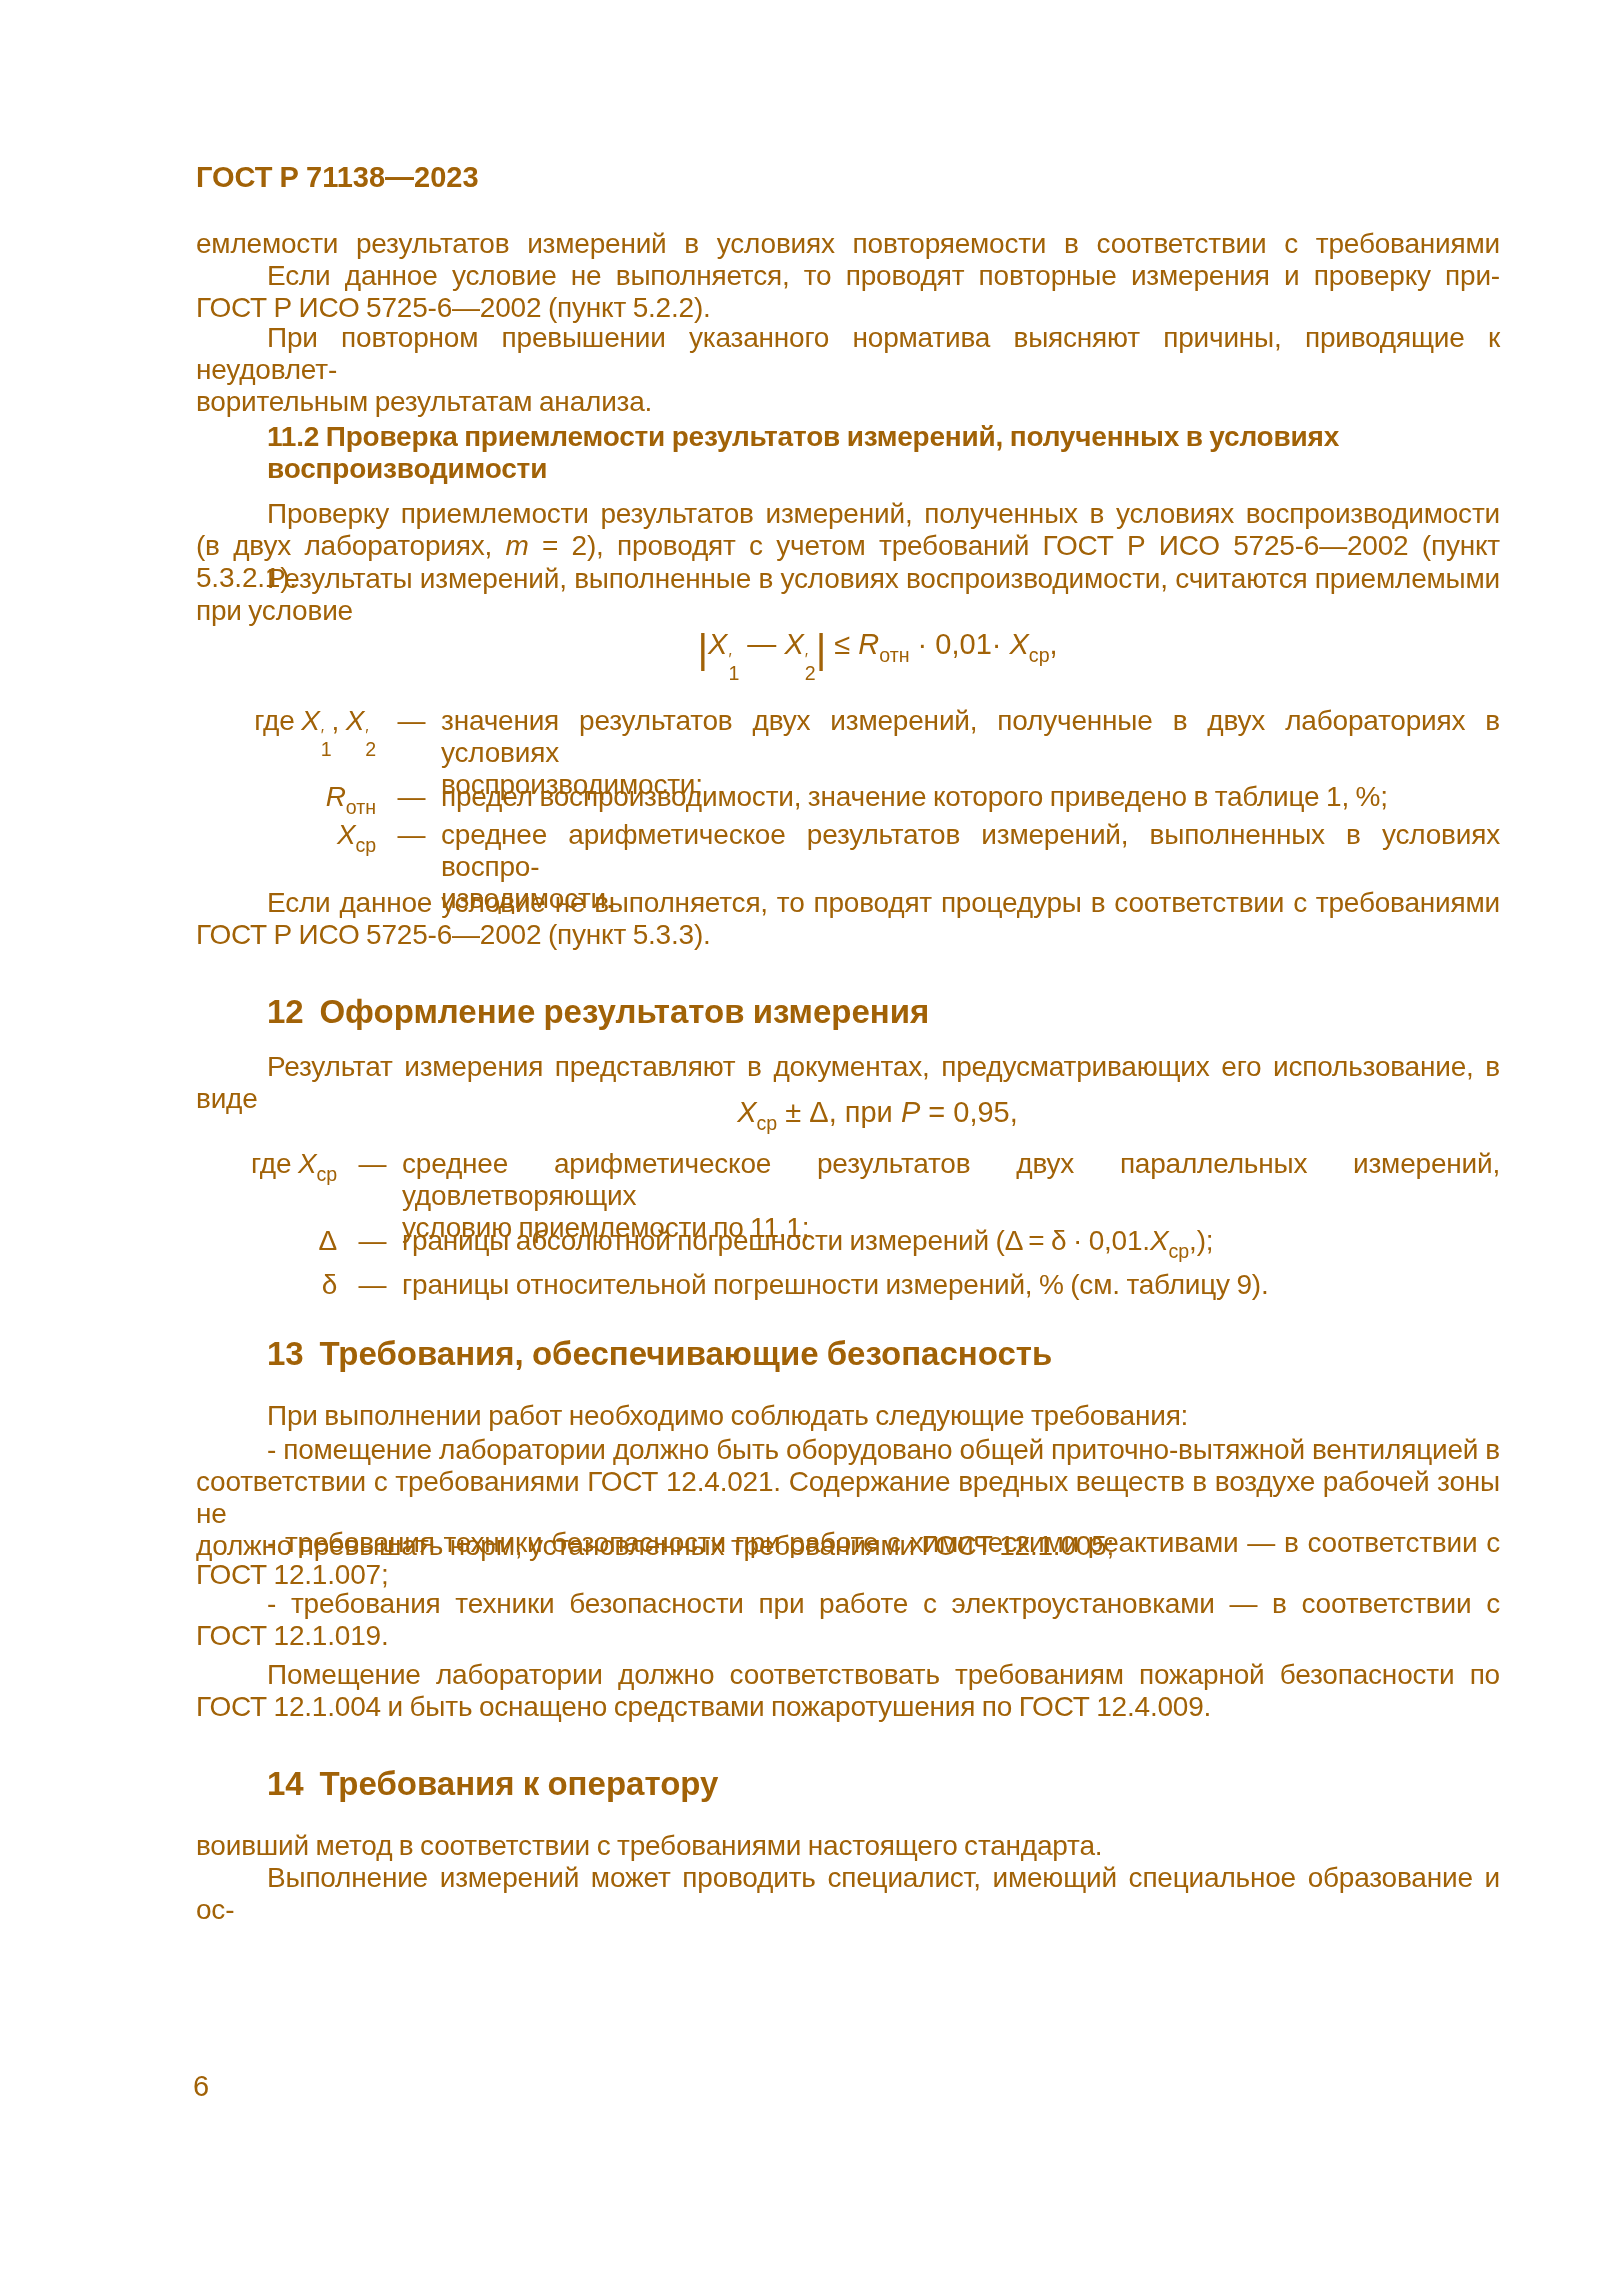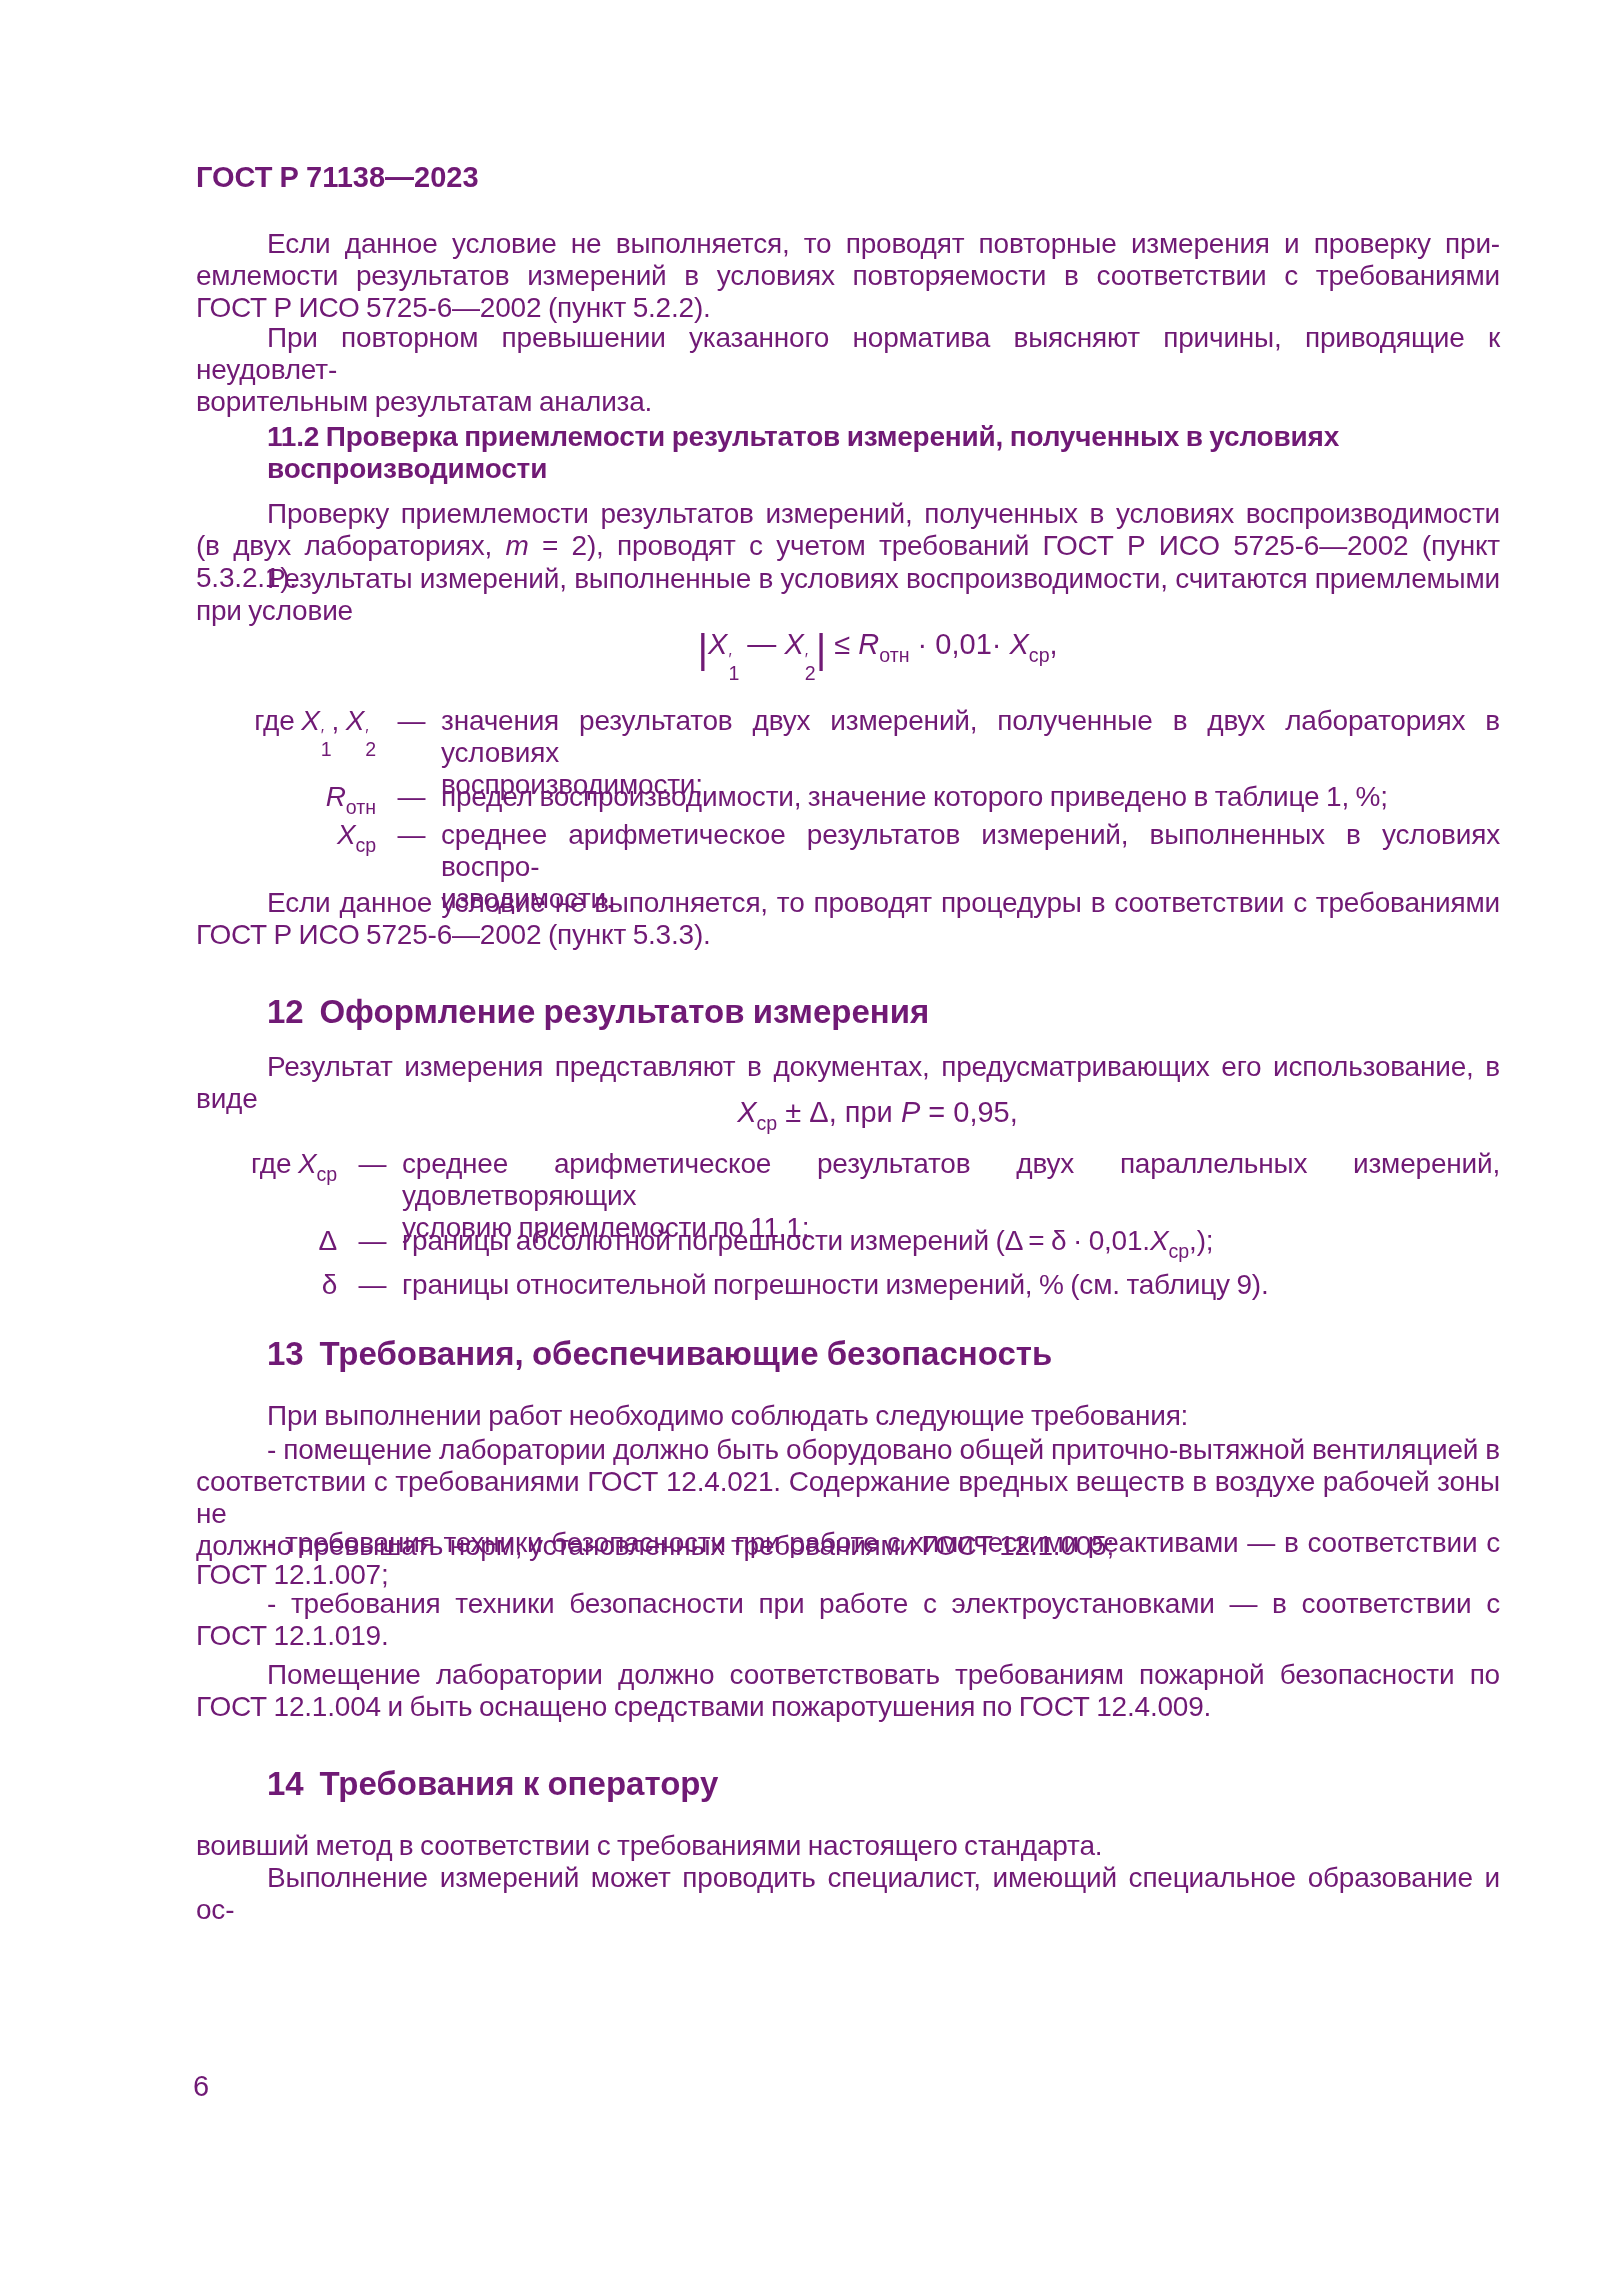--- a/index.html
+++ b/index.html
@@ -1,21 +1,21 @@
 <!DOCTYPE html>
 <html lang="ru"><head>
 <meta charset="utf-8">
 <style>
   html,body{margin:0;padding:0;background:#8a8a8a;}
   .page{
     position:relative;
     width:1621px;height:2293px;
     background:#ffffff;
     font-family:"Liberation Sans","DejaVu Sans",sans-serif;
-    color:#701a75;
+    color:#a16207;
     overflow:hidden;
   }
   .blk{position:absolute;left:196px;width:1304px;
        font-size:28px;line-height:32px;
        letter-spacing:-0.2px;word-spacing:-1px;}
   .ln{text-align:justify;text-align-last:justify;-moz-text-align-last:justify;}
   .ln.last{text-align-last:left;-moz-text-align-last:left;}
   .ln.ind{text-indent:71px;}
   .hdr{font-size:29px;font-weight:bold;letter-spacing:0;}
   .h-sub{left:267px;width:1233px;font-weight:bold;}
@@ -42,22 +42,22 @@
 </head>
 <body>
 
 <div class="page">
 
   <div class="blk hdr" style="top:161px;">
     <span>ГОСТ Р 71138—2023</span>
   </div>
 
   <div class="blk" style="top:228px;">
+    <div class="ln">емлемости результатов измерений в условиях повторяемости в соответствии с требованиями</div>
     <div class="ln ind">Если данное условие не выполняется, то проводят повторные измерения и проверку при-</div>
-    <div class="ln">емлемости результатов измерений в условиях повторяемости в соответствии с требованиями</div>
     <div class="ln last">ГОСТ Р ИСО 5725-6—2002 (пункт 5.2.2).</div>
   </div>
 
   <div class="blk" style="top:322px;">
     <div class="ln ind">При повторном превышении указанного норматива выясняют причины, приводящие к неудовлет-</div>
     <div class="ln last">ворительным результатам анализа.</div>
   </div>
 
   <div class="blk h-sub" style="top:421px;">
     <div class="ln">11.2 Проверка приемлемости результатов измерений, полученных в условиях</div>

